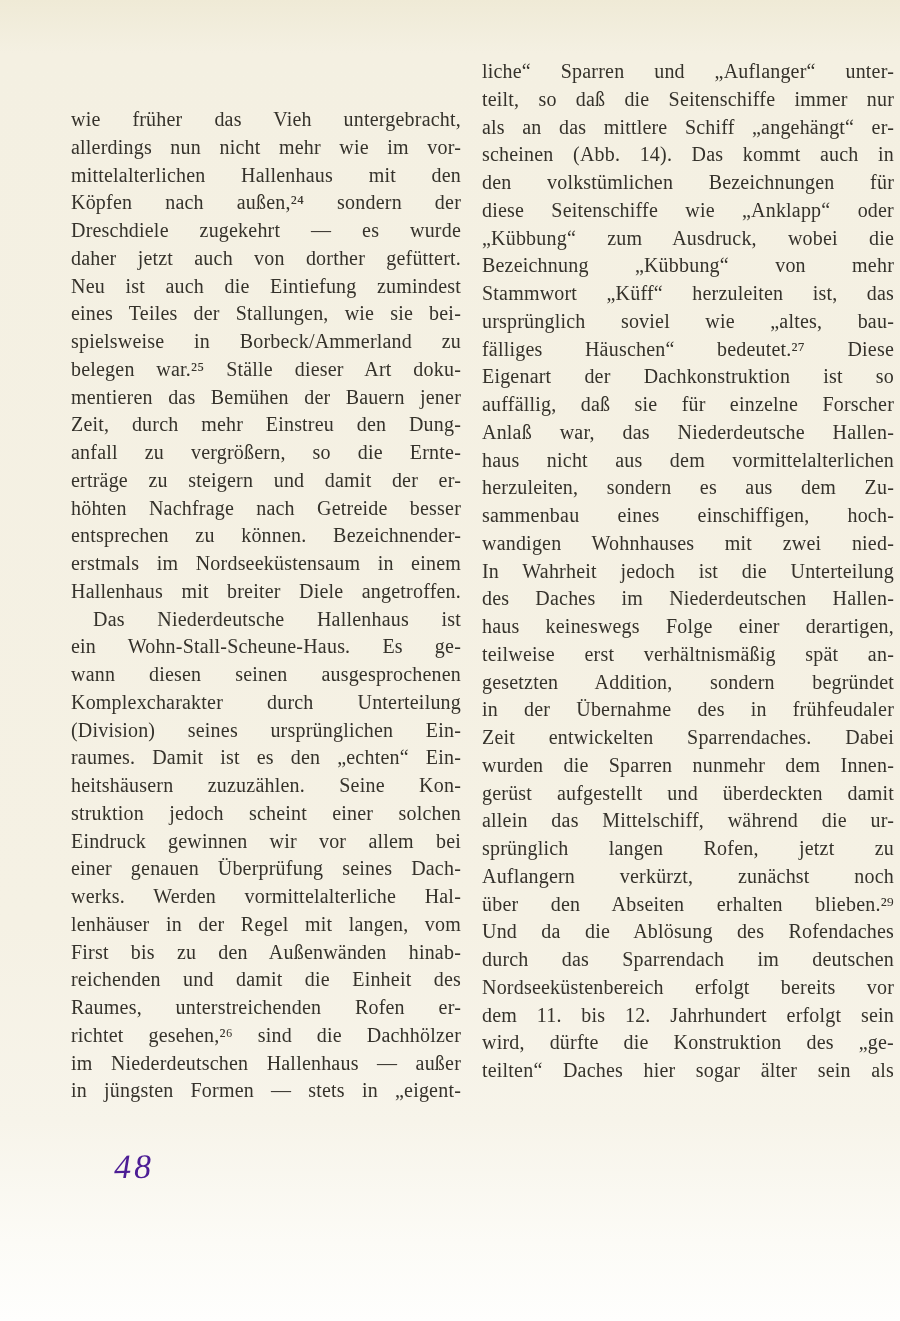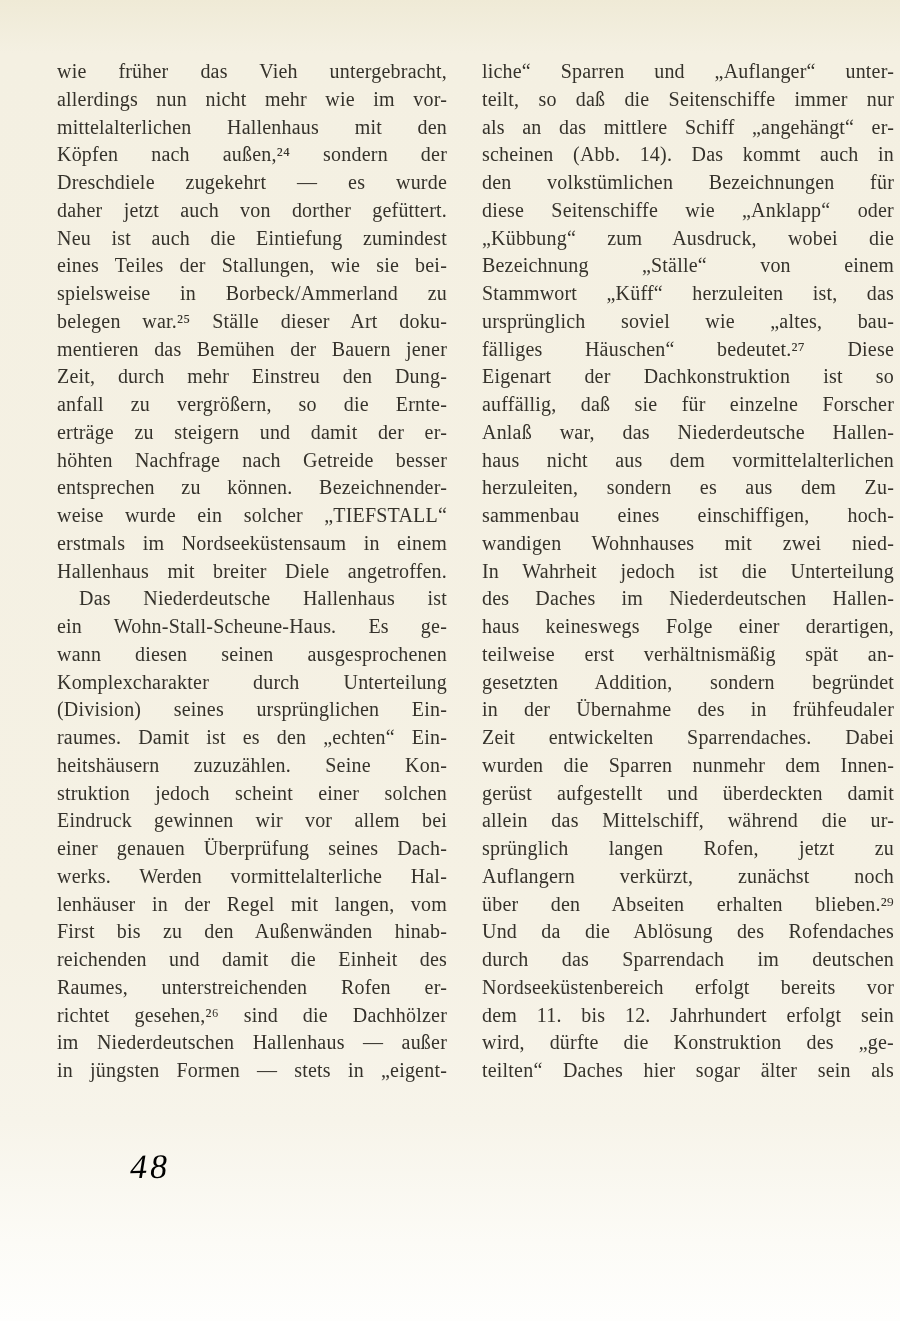--- a/index.html
+++ b/index.html
@@ -25,39 +25,39 @@
     position: absolute;
     inset: 0;
   }
   .column {
     position: absolute;
     top: 58px;
     font-size: 20px;
     line-height: 27.76px;
     letter-spacing: 0.2px;
   }
-  #left-col  { left: 57px;  width: 390px; }
+  #left-col  { left: 71px;  width: 390px; margin-top: 48px; }
   #right-col { left: 482px; width: 412px; }
   .line {
     text-align: justify;
     text-align-last: justify;
     -moz-text-align-last: justify;
     height: 27.76px;
   }
   .line.indent {
     text-indent: 22px;
   }
   .page-number {
     position: absolute;
-    left: 130px;
+    left: 114px;
     top: 1148px;
     font-size: 34px;
     font-style: italic;
     letter-spacing: 3px;
-    color: #000000;
+    color: #4c1d95;
     transform: rotate(-1deg);
   }
 </style>
 </head>
 <body>
 
 <div class="page">
   <div id="left-col" class="column">
       <div class="line">wie früher das Vieh untergebracht,</div>
       <div class="line">allerdings nun nicht mehr wie im vor-</div>
@@ -68,21 +68,20 @@
       <div class="line">Neu ist auch die Eintiefung zumindest</div>
       <div class="line">eines Teiles der Stallungen, wie sie bei-</div>
       <div class="line">spielsweise in Borbeck/Ammerland zu</div>
       <div class="line">belegen war.²⁵ Ställe dieser Art doku-</div>
       <div class="line">mentieren das Bemühen der Bauern jener</div>
       <div class="line">Zeit, durch mehr Einstreu den Dung-</div>
       <div class="line">anfall zu vergrößern, so die Ernte-</div>
       <div class="line">erträge zu steigern und damit der er-</div>
       <div class="line">höhten Nachfrage nach Getreide besser</div>
       <div class="line">entsprechen zu können. Bezeichnender-</div>
-      <div class="line">weise wurde ein solcher „TIEFSTALL“</div>
       <div class="line">erstmals im Nordseeküstensaum in einem</div>
       <div class="line">Hallenhaus mit breiter Diele angetroffen.</div>
       <div class="line indent">Das Niederdeutsche Hallenhaus ist</div>
       <div class="line">ein Wohn-Stall-Scheune-Haus. Es ge-</div>
       <div class="line">wann diesen seinen ausgesprochenen</div>
       <div class="line">Komplexcharakter durch Unterteilung</div>
       <div class="line">(Division) seines ursprünglichen Ein-</div>
       <div class="line">raumes. Damit ist es den „echten“ Ein-</div>
       <div class="line">heitshäusern zuzuzählen. Seine Kon-</div>
       <div class="line">struktion jedoch scheint einer solchen</div>
@@ -98,21 +97,21 @@
       <div class="line">in jüngsten Formen — stets in „eigent-</div>
     </div>
   <div id="right-col" class="column">
       <div class="line">liche“ Sparren und „Auflanger“ unter-</div>
       <div class="line">teilt, so daß die Seitenschiffe immer nur</div>
       <div class="line">als an das mittlere Schiff „angehängt“ er-</div>
       <div class="line">scheinen (Abb. 14). Das kommt auch in</div>
       <div class="line">den volkstümlichen Bezeichnungen für</div>
       <div class="line">diese Seitenschiffe wie „Anklapp“ oder</div>
       <div class="line">„Kübbung“ zum Ausdruck, wobei die</div>
-      <div class="line">Bezeichnung „Ställe“ von einem</div>
+      <div class="line">Bezeichnung „Kübbung“ von mehr</div>
       <div class="line">Stammwort „Küff“ herzuleiten ist, das</div>
       <div class="line">ursprünglich soviel wie „altes, bau-</div>
       <div class="line">fälliges Häuschen“ bedeutet.²⁷ Diese</div>
       <div class="line">Eigenart der Dachkonstruktion ist so</div>
       <div class="line">auffällig, daß sie für einzelne Forscher</div>
       <div class="line">Anlaß war, das Niederdeutsche Hallen-</div>
       <div class="line">haus nicht aus dem vormittelalterlichen</div>
       <div class="line">herzuleiten, sondern es aus dem Zu-</div>
       <div class="line">sammenbau eines einschiffigen, hoch-</div>
       <div class="line">wandigen Wohnhauses mit zwei nied-</div>

